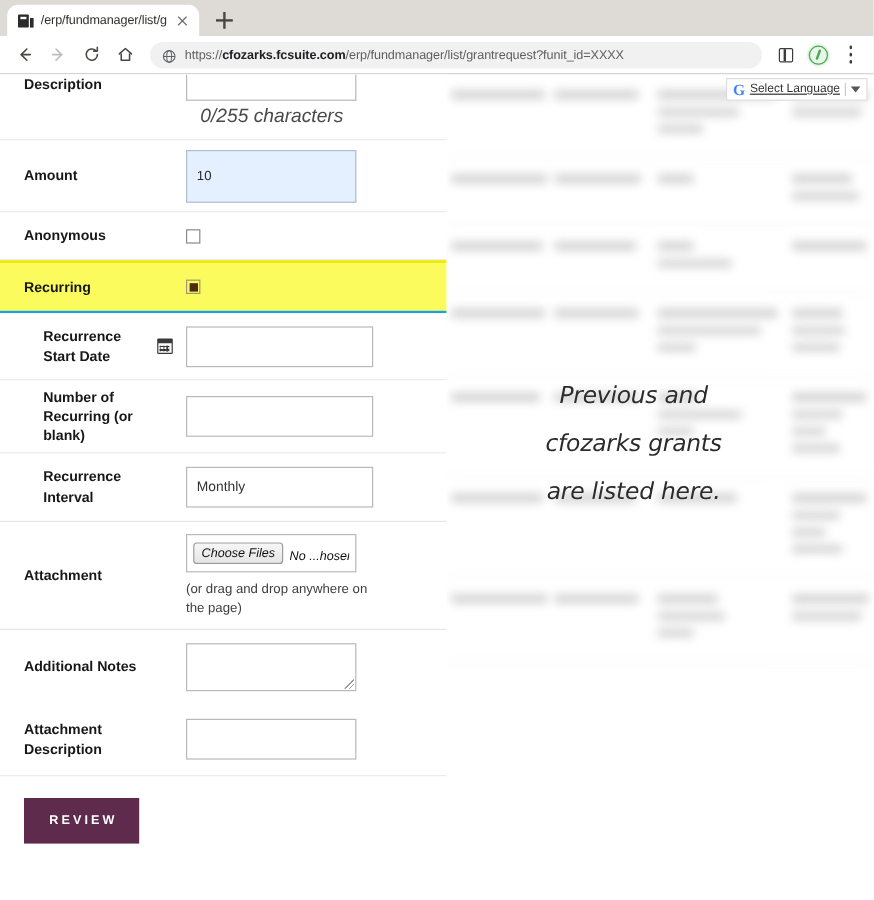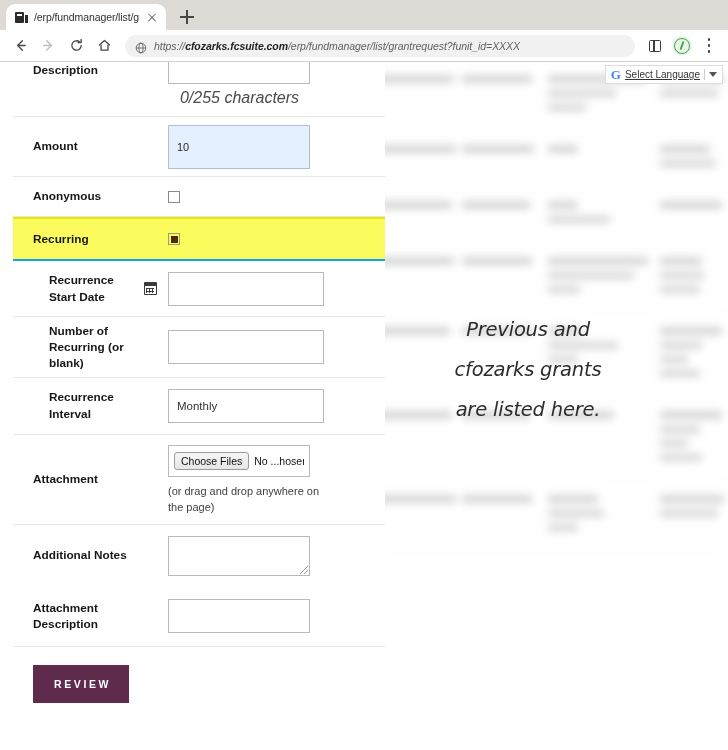--- a/index.html
+++ b/index.html
@@ -127,21 +127,20 @@
   }
 
   .omni-icon { width: 12px; height: 12px; flex: 0 0 12px; }
 
   .omni-url {
     font-size: 10.5px;
     color: #5f5f5f;
     white-space: nowrap;
     overflow: hidden;
     letter-spacing: -0.05px;
-    font-style: italic;
   }
   .omni-url b { color: #202124; font-weight: 700; }
 
   .tb-right { display: flex; align-items: center; gap: 3px; }
 
   .icon-btn {
     width: 24px; height: 24px;
     display: flex; align-items: center; justify-content: center;
     position: relative;
     flex: 0 0 24px;
@@ -273,21 +272,20 @@
     border-top: 5px solid #555555;
   }
 
   
   .form-panel {
     position: absolute;
     left: 0; top: 0;
     width: 372px;
     background: #ffffff;
     z-index: 10;
-    margin-left: 13px;
   }
 
   .form-row {
     display: flex;
     align-items: center;
     border-bottom: 1px solid #e6e6e6;
     padding: 0 12px 0 0;
     min-height: 50px;
     background: #ffffff;
   }
@@ -415,22 +413,23 @@
       repeating-linear-gradient(to bottom, #3a3a3a 0 1.2px, transparent 1.2px 3px);
   }
 
   
   .file-box {
     width: 142px;
     border: 1px solid #b9b9b9;
     background: #ffffff;
     padding: 6px 5px;
     display: flex;
-    align-items: center;
+    align-items: flex-end;
     gap: 5px;
+    font-style: italic;
   }
   .file-btn {
     font-size: 10.5px;
     color: #111111;
     background: linear-gradient(#f6f6f6, #e6e6e6);
     border: 1px solid #9b9b9b;
     border-radius: 3px;
     padding: 2px 6px;
     white-space: nowrap;
     font-family: "Liberation Sans", sans-serif;

